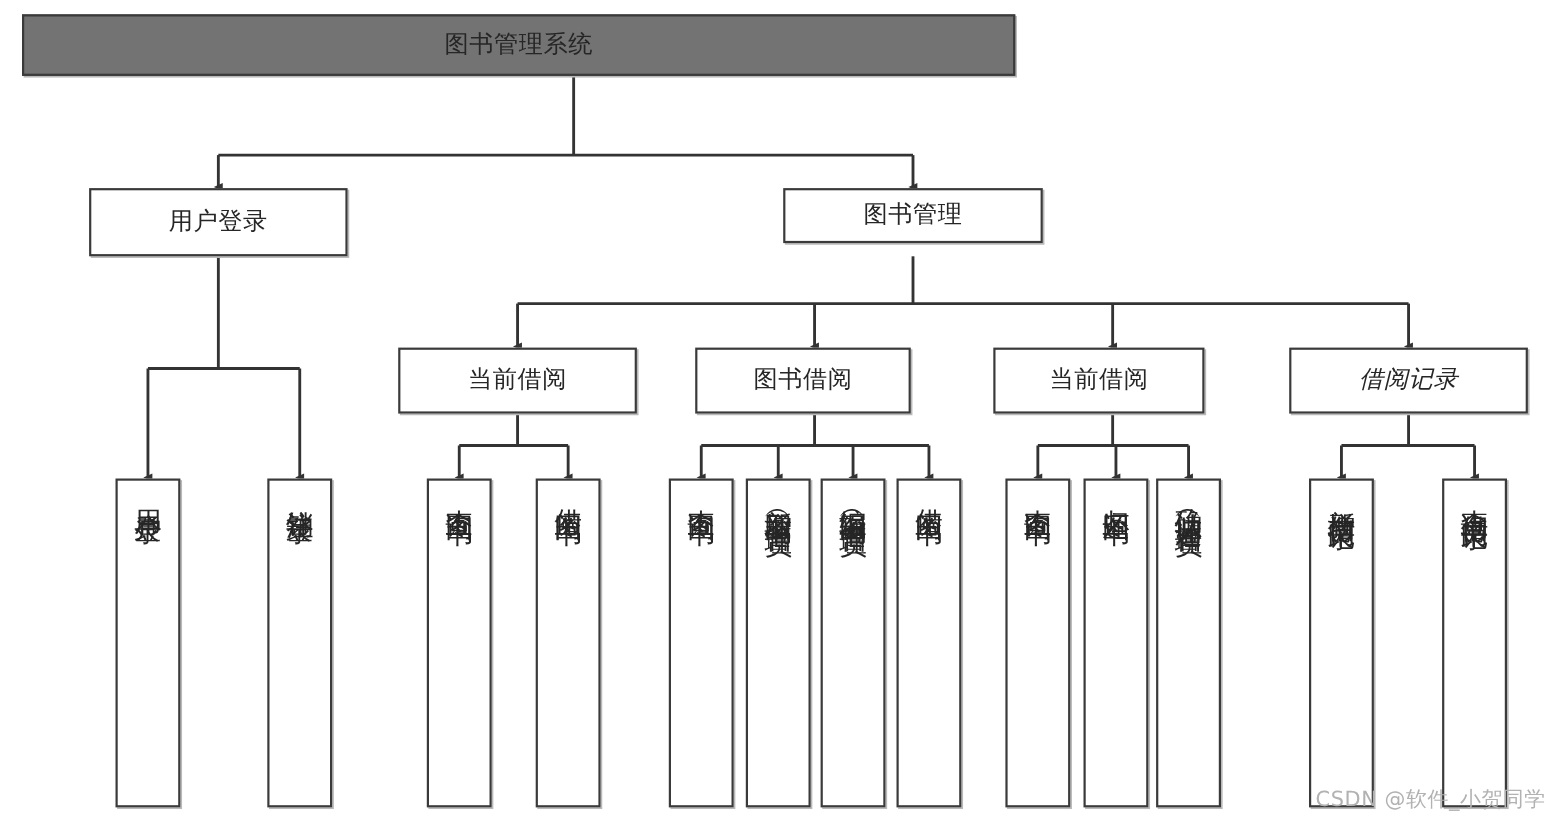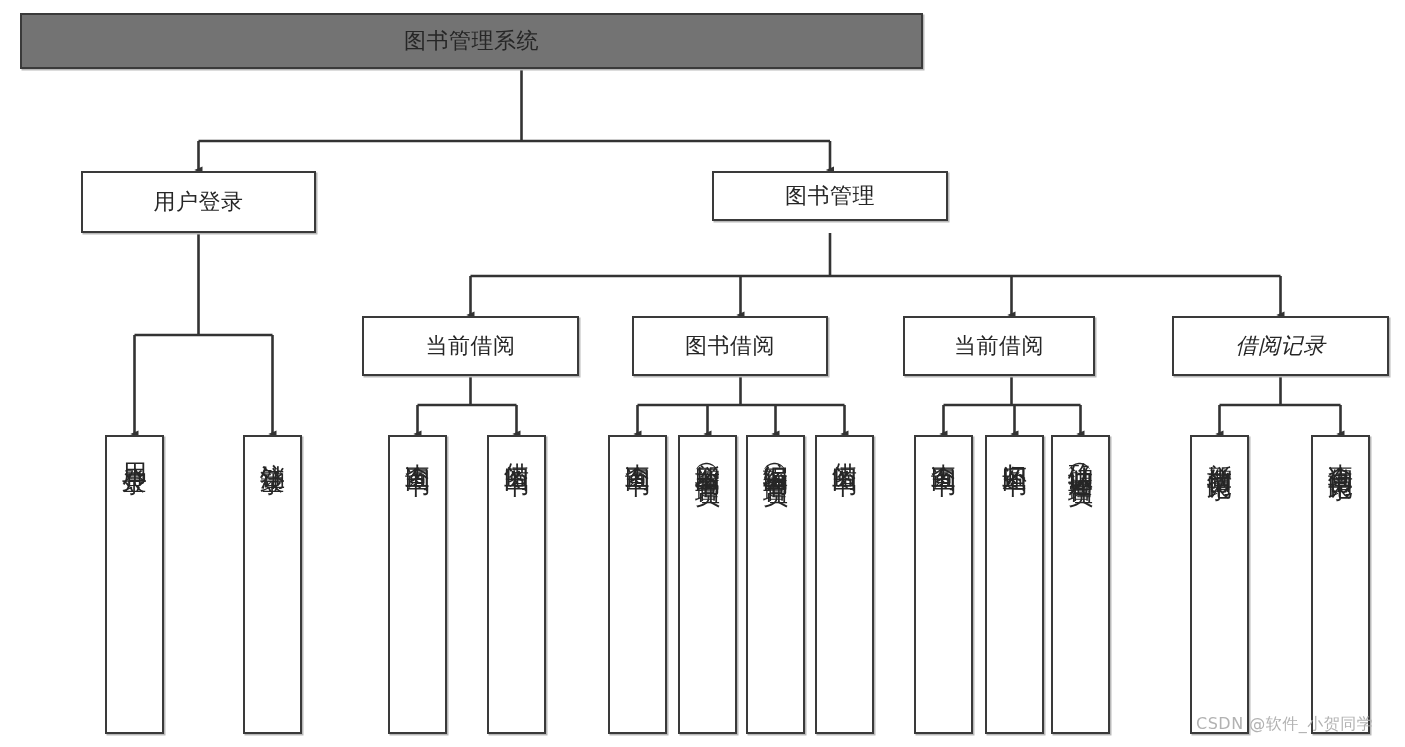--- a/index.html
+++ b/index.html
@@ -54,21 +54,21 @@
     font-size: 25px;
     writing-mode: vertical-rl;
     text-orientation: upright;
     letter-spacing: 3px;
     line-height: 1;
     white-space: nowrap;
   }
   .watermark {
     position: absolute;
     color: #b2b2b2;
-    font-size: 16px;
+    font-size: 19px;
     white-space: nowrap;
     letter-spacing: 0.5px;
     pointer-events: none;
   }
 </style>
 </head>
 <body>
 
 <div id="diagram-root">
 

